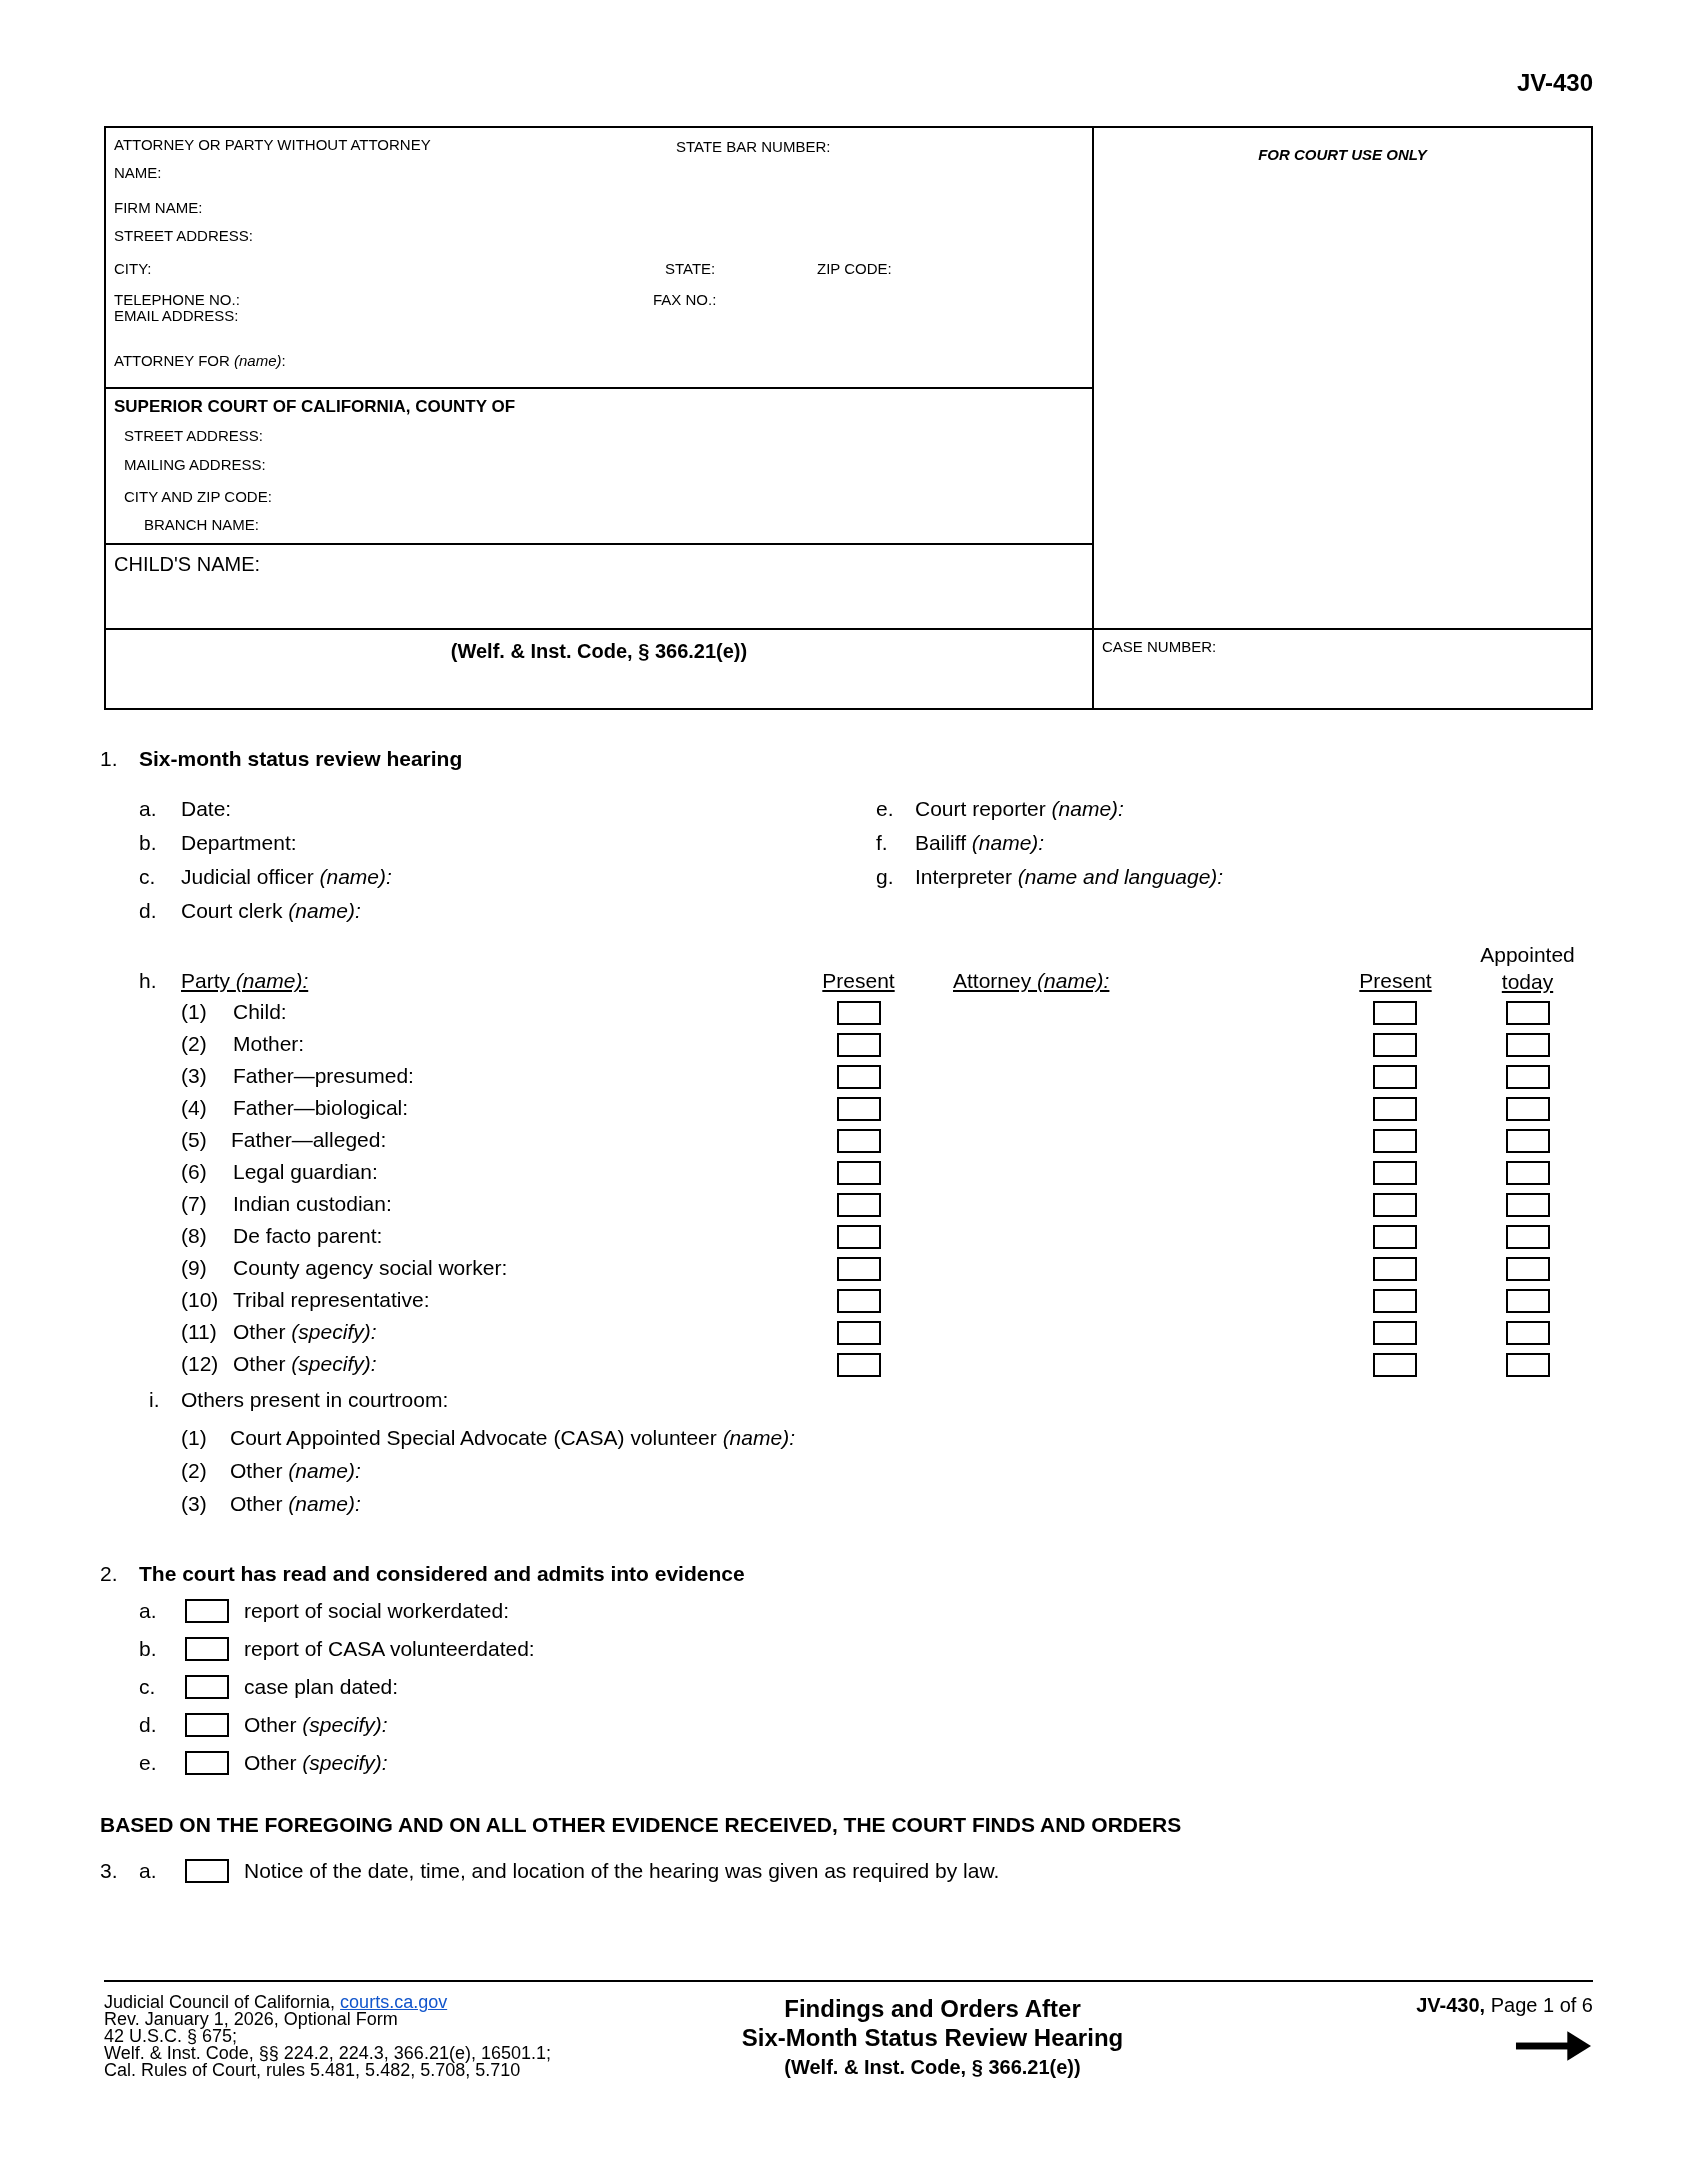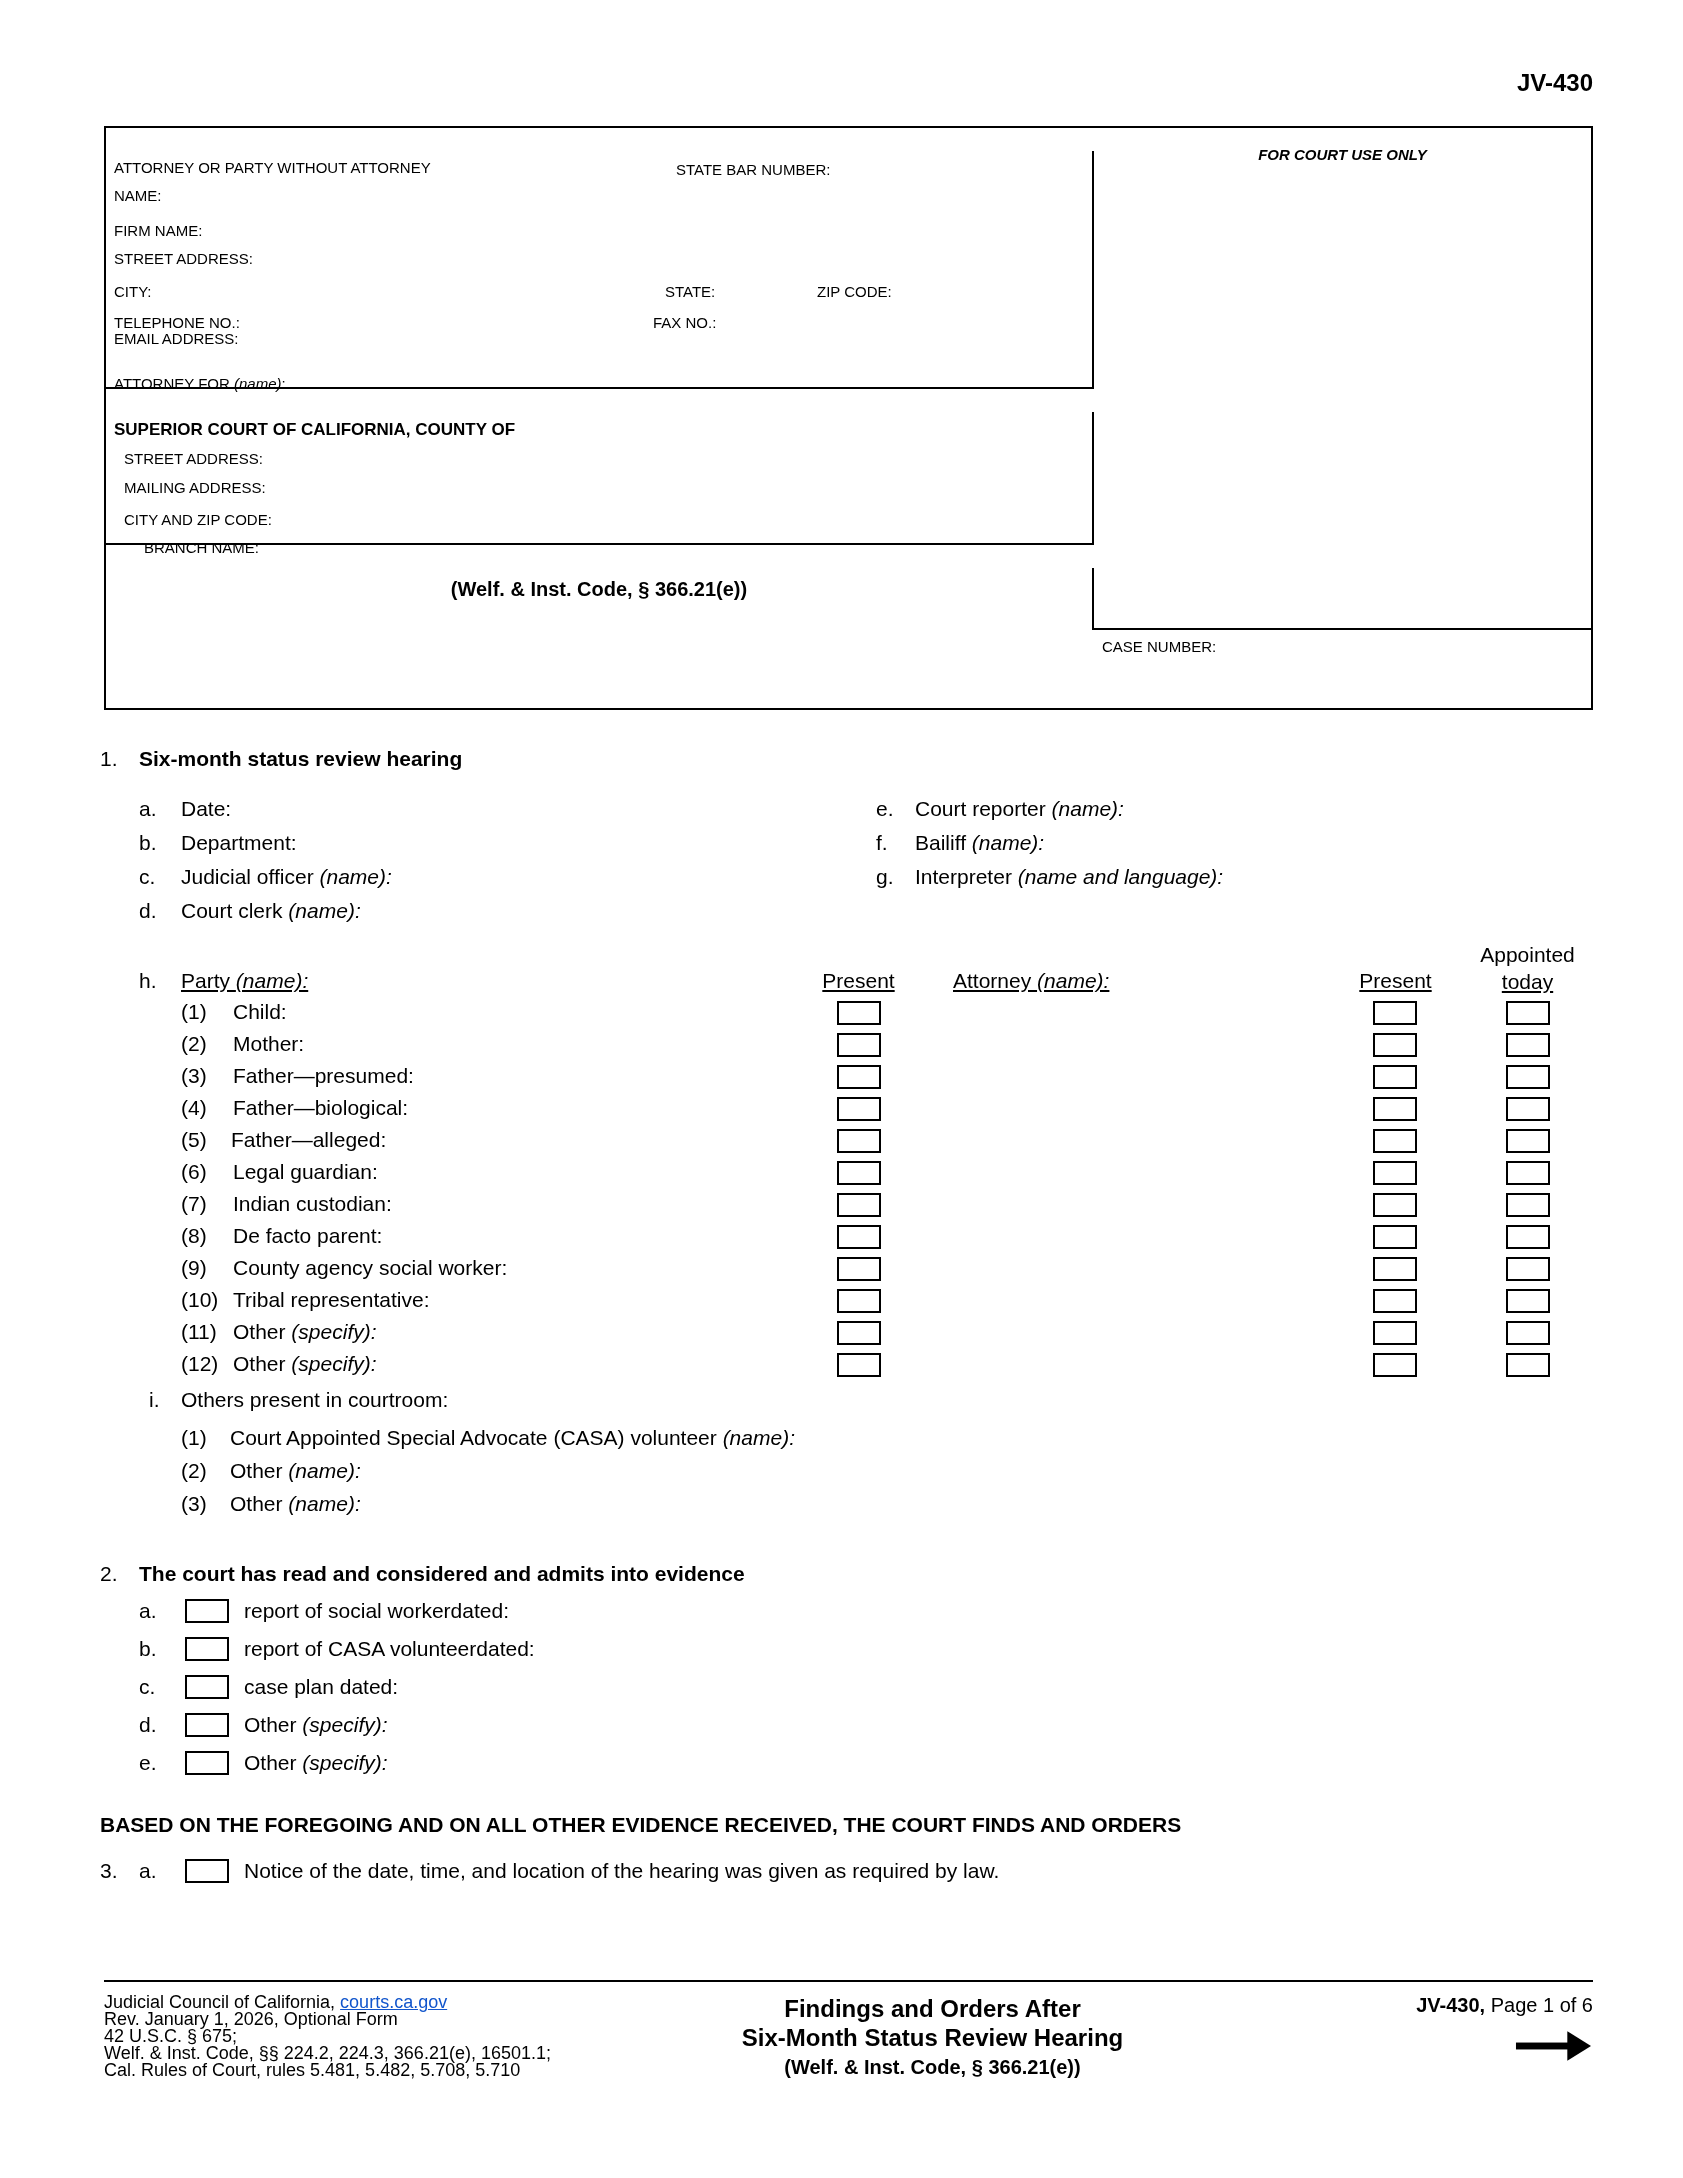--- a/index.html
+++ b/index.html
@@ -19,21 +19,21 @@
 
   .formnum-top { position: absolute; top: 69px; right: 0; font-size: 24px; font-weight: bold; }
 
   
   .header-grid {
     position: absolute; top: 126px; left: 0; width: 1489px; height: 584px;
     display: grid; grid-template-columns: 988px 1fr; grid-template-rows: 261px 156px 85px 1fr;
     border: 2px solid #000;
   }
   .hcell { position: relative; font-size: 15px; }
-  .br { border-right: 2px solid #000; margin-top: 23px; }
+  .br { border-right: 2px solid #000; }
   .bb { border-bottom: 2px solid #000; }
   .cell-courtuse { grid-column: 2; grid-row: 1 / 4; }
   .cell-casenum  { grid-column: 2; grid-row: 4; text-align: right; }
   .courtuse-cap { display: block; margin-top: 18px; text-align: center; font-weight: bold; font-style: italic; }
   .court-title { font-size: 17px; font-weight: bold; }
   .child-label { font-size: 20px; }
   .cell-title { text-align: center; padding-top: 7px; }
   .title-l1 { font-size: 24px; font-weight: bold; line-height: 30px; }
   .title-l2 { font-size: 20px; font-weight: bold; line-height: 28px; }
 
@@ -96,20 +96,23 @@
       </div>
 
       <div class="hcell br bb">
         <span class="pos court-title" style="left:8px;top:8px">SUPERIOR COURT OF CALIFORNIA, COUNTY OF</span>
         <span class="pos" style="left:18px;top:38px">STREET ADDRESS:</span>
         <span class="pos" style="left:18px;top:67px">MAILING ADDRESS:</span>
         <span class="pos" style="left:18px;top:99px">CITY AND ZIP CODE:</span>
         <span class="pos" style="left:38px;top:127px">BRANCH NAME:</span>
       </div>
 
+      <div class="hcell br bb">
+        <span class="pos child-label" style="left:8px;top:8px">CHILD'S NAME:</span>
+      </div>
 
       <div class="hcell br cell-title">
         <div class="title-l2">(Welf. &amp; Inst. Code, § 366.21(e))</div>
       </div>
 
       <div class="hcell cell-casenum">
         <span class="pos" style="left:8px;top:8px">CASE NUMBER:</span>
       </div>
     </div>
 

